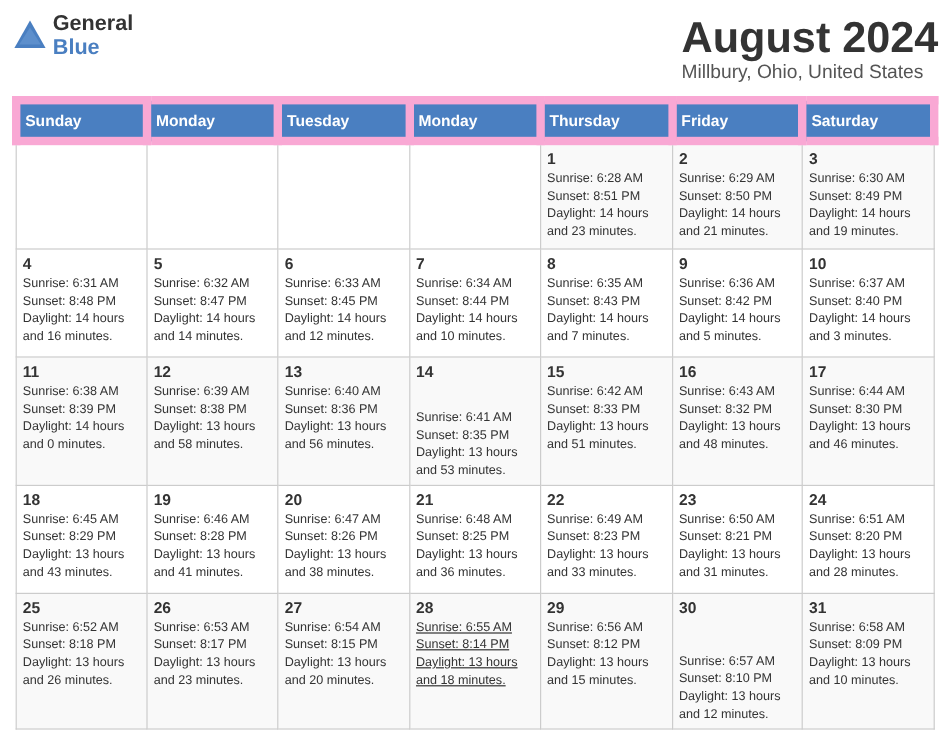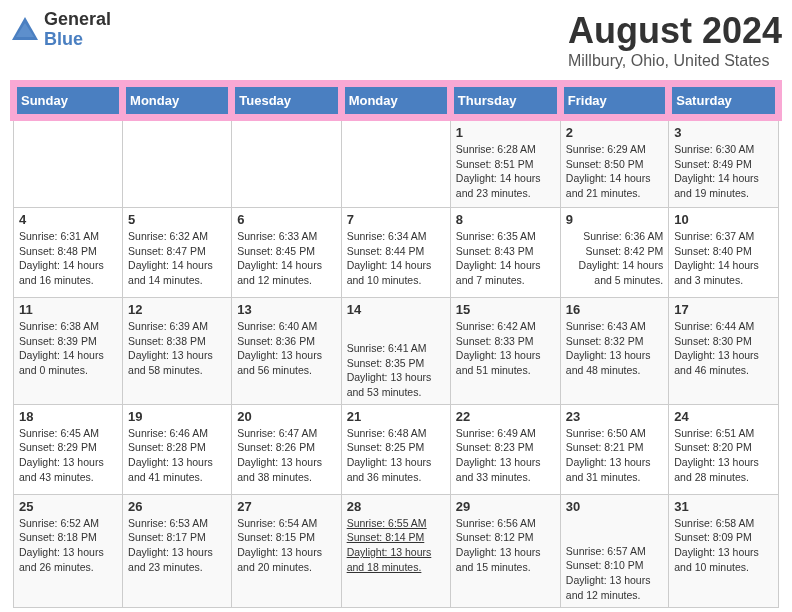--- a/index.html
+++ b/index.html
@@ -187,21 +187,21 @@
         </td>
         <td>
           <div class="day-num">8</div>
           <div class="day-info" style="white-space: pre-line;">Sunrise: 6:35 AM
 Sunset: 8:43 PM
 Daylight: 14 hours
 and 7 minutes.</div>
         </td>
         <td>
           <div class="day-num">9</div>
-          <div class="day-info" style="white-space: pre-line; text-align: right;">Sunrise: 6:36 AM
+          <div class="day-info" style="white-space: pre-line;">Sunrise: 6:36 AM
 Sunset: 8:42 PM
 Daylight: 14 hours
 and 5 minutes.</div>
         </td>
         <td>
           <div class="day-num">10</div>
           <div class="day-info" style="white-space: pre-line;">Sunrise: 6:37 AM
 Sunset: 8:40 PM
 Daylight: 14 hours
 and 3 minutes.</div>

